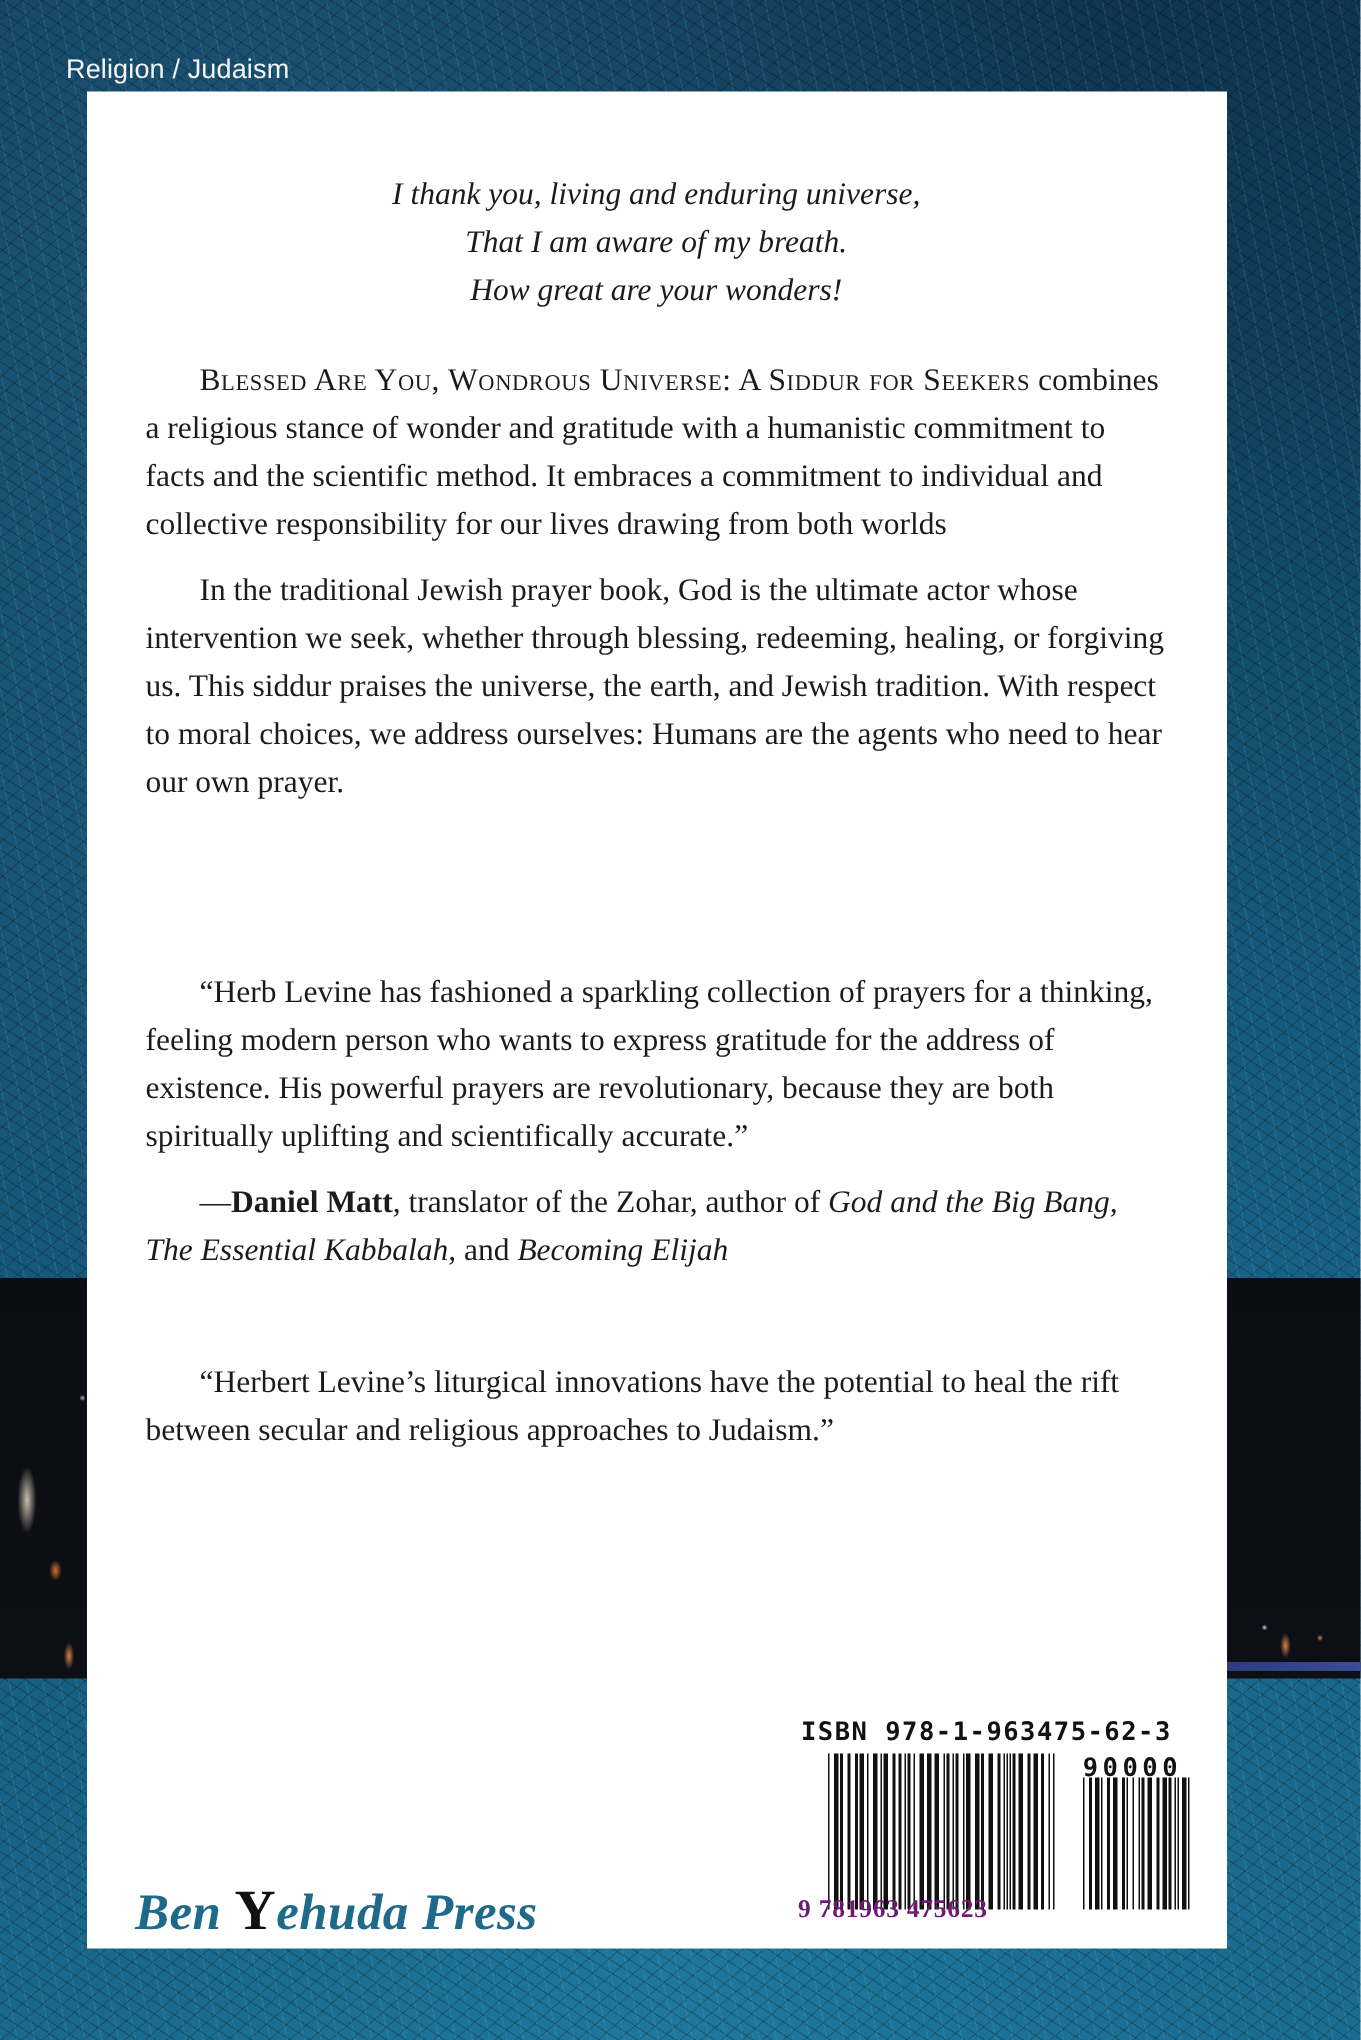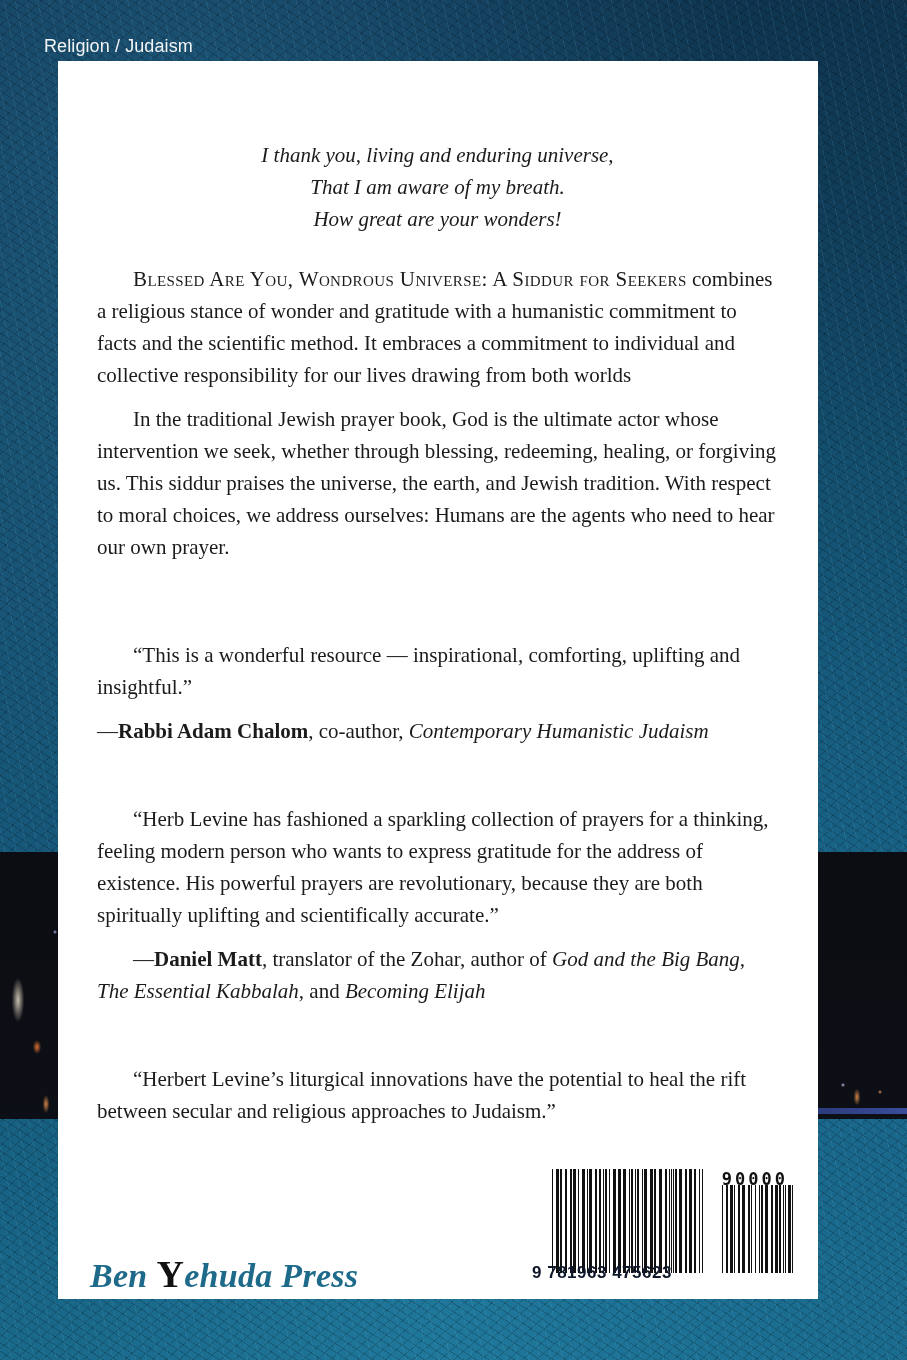--- a/index.html
+++ b/index.html
@@ -45,21 +45,21 @@
     background: #ffffff;
   }
   .content {
     position: absolute; left: 0; top: 0; right: 0;
     padding: 0 28px 0 27px;
     font-family: "Liberation Serif", serif; color: #1b1b1b;
     font-size: 21px; line-height: 32px;
   }
   .poem {
     text-align: center; font-style: italic; font-size: 21px; line-height: 32px;
-    margin-top: 78px; margin-bottom: 28px;
+    margin-top: 52px; margin-bottom: 28px;
   }
   .poem div { margin: 0; }
   p { margin: 12px; }
   .indent { text-indent: 36px; }
   .smallcaps { font-variant: small-caps; letter-spacing: 0.4px; }
   .blurb { margin-bottom: 0; }
   .gap { height: 32px; }
   .quote b { font-weight: bold; }
   .quote i { font-style: italic; }
   .attr-indent { padding-left: 36px; }
@@ -74,22 +74,22 @@
   .price-text {
     position: absolute; right: 6px; top: 24px;
     font-family: "DejaVu Sans Mono", monospace; font-size: 17px; font-weight: bold;
     color: #111; letter-spacing: 3px;
   }
   .bars-main { position: absolute; left: 18px; top: 24px; width: 152px; height: 104px; }
   .bars-addon { position: absolute; left: 188px; top: 40px; width: 72px; height: 88px; }
   .bar { position: absolute; top: 0; bottom: 0; background: #111; }
   .ean-text {
     position: absolute; left: -2px; top: 118px;
-    font-family: Liberation Sans, sans-serif; font-size: 17px; font-weight: bold;
-    color: #0f172a; letter-spacing: 0.5px; white-space: nowrap; background: transparent;
+    font-family: Liberation Serif, serif; font-size: 17px; font-weight: bold;
+    color: #701a75; letter-spacing: 0.5px; white-space: nowrap; background: transparent;
   }
   .publisher {
     position: absolute; left: 32px; top: 1191px;
     font-family: "Liberation Serif", serif; font-style: italic; font-weight: bold;
     font-size: 34px; color: #1e6a8a; letter-spacing: 0.3px;
   }
   .publisher .y { color: #111; font-style: normal; font-size: 38px; }
 </style>
 </head>
 <body>
@@ -110,40 +110,37 @@
     </div>
 
     <p class="indent blurb"><span class="smallcaps">Blessed Are You, Wondrous Universe: A Siddur for Seekers</span><span> combines a religious stance of wonder and gratitude with a humanistic commitment to facts and the scientific method. It embraces a commitment to individual and collective responsibility for our lives drawing from both worlds</span></p>
     <p class="indent blurb">In the traditional Jewish prayer book, God is the ultimate actor whose intervention we seek, whether through blessing, redeeming, healing, or forgiving us. This siddur praises the universe, the earth, and Jewish tradition. With respect to moral choices, we address ourselves: Humans are the agents who need to hear our own prayer.</p>
 
     <div class="gap"></div>
 
 
     <div class="gap"></div>
 
-    <div class="quote">
-      <p class="indent">“This is a wonderful resource — inspirational, comforting, uplifting and insightful.”</p>
-      <p><span>—</span><b>Rabbi Adam Chalom</b><span>, co-author, </span><i>Contemporary Humanistic Judaism</i></p>
-    </div>
 
     <div class="gap"></div>
 
     <div class="quote">
       <p class="indent">“Herb Levine has fashioned a sparkling collection of prayers for a thinking, feeling modern person who wants to express gratitude for the address of existence. His powerful prayers are revolutionary, because they are both spiritually uplifting and scientifically accurate.”</p>
       <p class="indent"><span>—</span><b>Daniel Matt</b><span>, translator of the Zohar, author of </span><i>God and the Big Bang, The Essential Kabbalah,</i><span> and </span><i>Becoming Elijah</i></p>
     </div>
 
     <div class="gap"></div>
 
     <div class="quote">
       <p class="indent">“Herbert Levine’s liturgical innovations have the potential to heal the rift between secular and religious approaches to Judaism.”</p>
     </div>
   </div>
 
   <div class="barcode-wrap">
+    <div class="isbn-text">ISBN 978-1-963475-62-3</div>
     <div class="price-text">90000</div>
     <div class="bars-main" id="bars-main">
         <div class="bar" style="left: 0px; width: 1px;"></div>
         <div class="bar" style="left: 4px; width: 3px;"></div>
         <div class="bar" style="left: 8px; width: 2px;"></div>
         <div class="bar" style="left: 13px; width: 2px;"></div>
         <div class="bar" style="left: 18px; width: 2px;"></div>
         <div class="bar" style="left: 21px; width: 3px;"></div>
         <div class="bar" style="left: 26px; width: 1px;"></div>
         <div class="bar" style="left: 30px; width: 3px;"></div>

